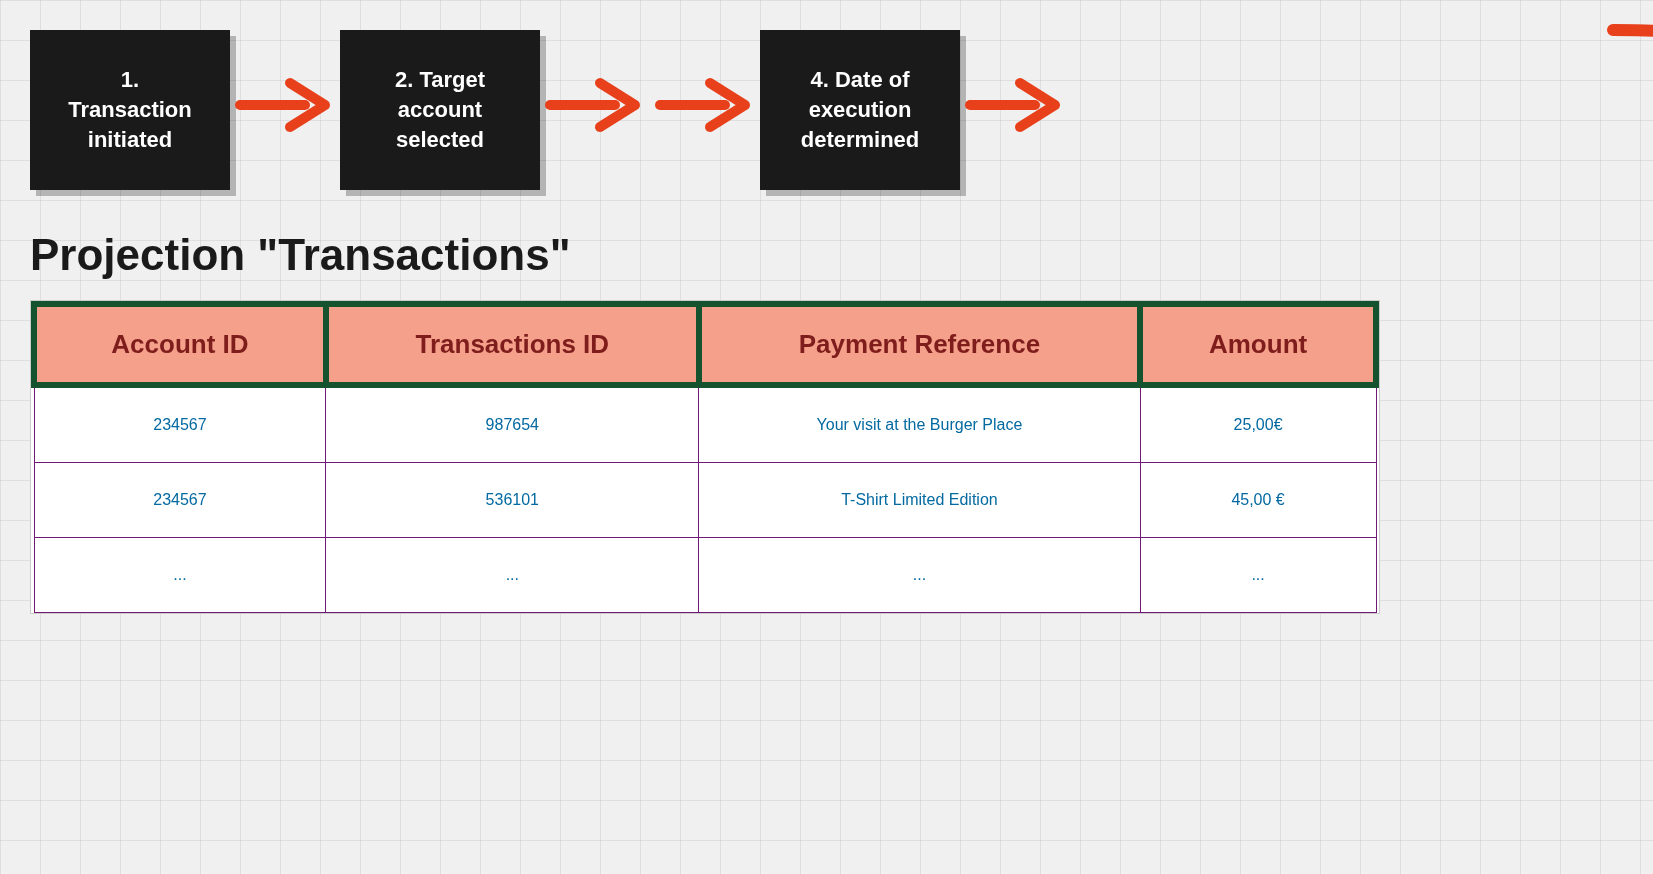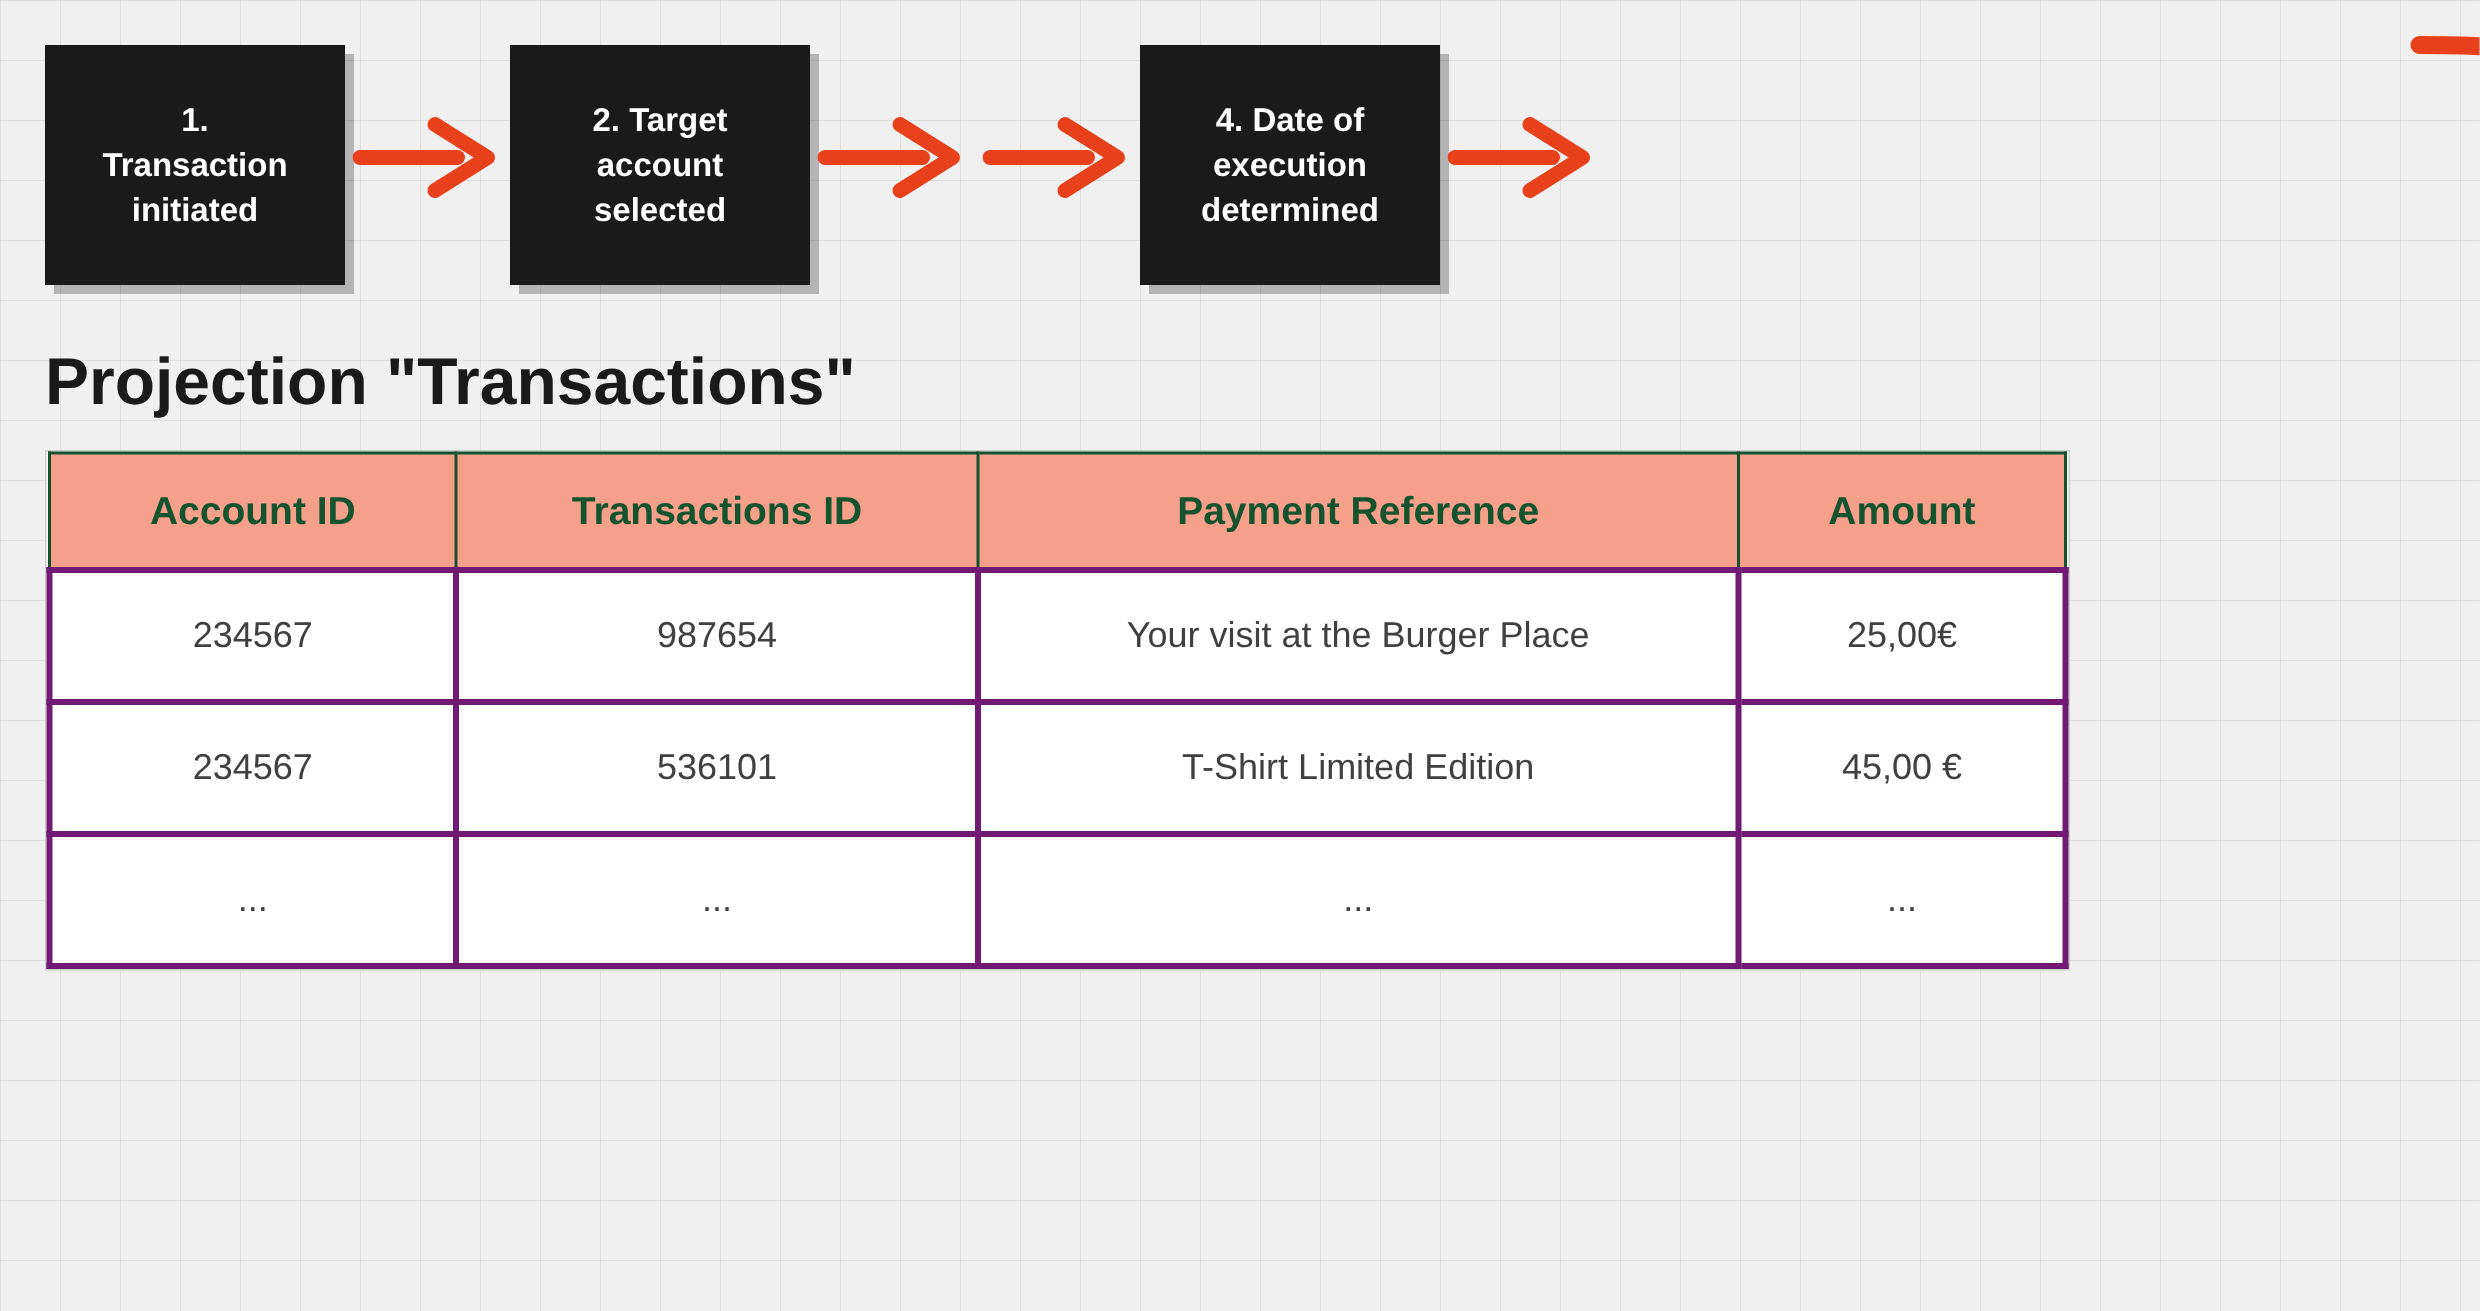--- a/index.html
+++ b/index.html
@@ -94,34 +94,34 @@
 
     thead tr {
       background: #f4a08a;
     }
 
     thead th {
       padding: 22px 30px;
       font-size: 26px;
       font-weight: 800;
       text-align: center;
-      border: 2px solid #14532d;
-      color: #14532d;
+      border: 6px solid #14532d;
+      color: #7f1d1d;
     }
 
     tbody tr {
       border-bottom: 1px solid #ccc;
     }
 
     tbody td {
       padding: 28px 30px;
-      font-size: 24px;
+      font-size: 16px;
       text-align: center;
-      border: 4px solid #701a75;
-      color: #404040;
+      border: 1px solid #701a75;
+      color: #0369a1;
       background: #fff;
     }
 
     .relative-wrapper {
       position: relative;
     }
 
     .curved-arrow-svg {
       position: absolute;
       right: -130px;

